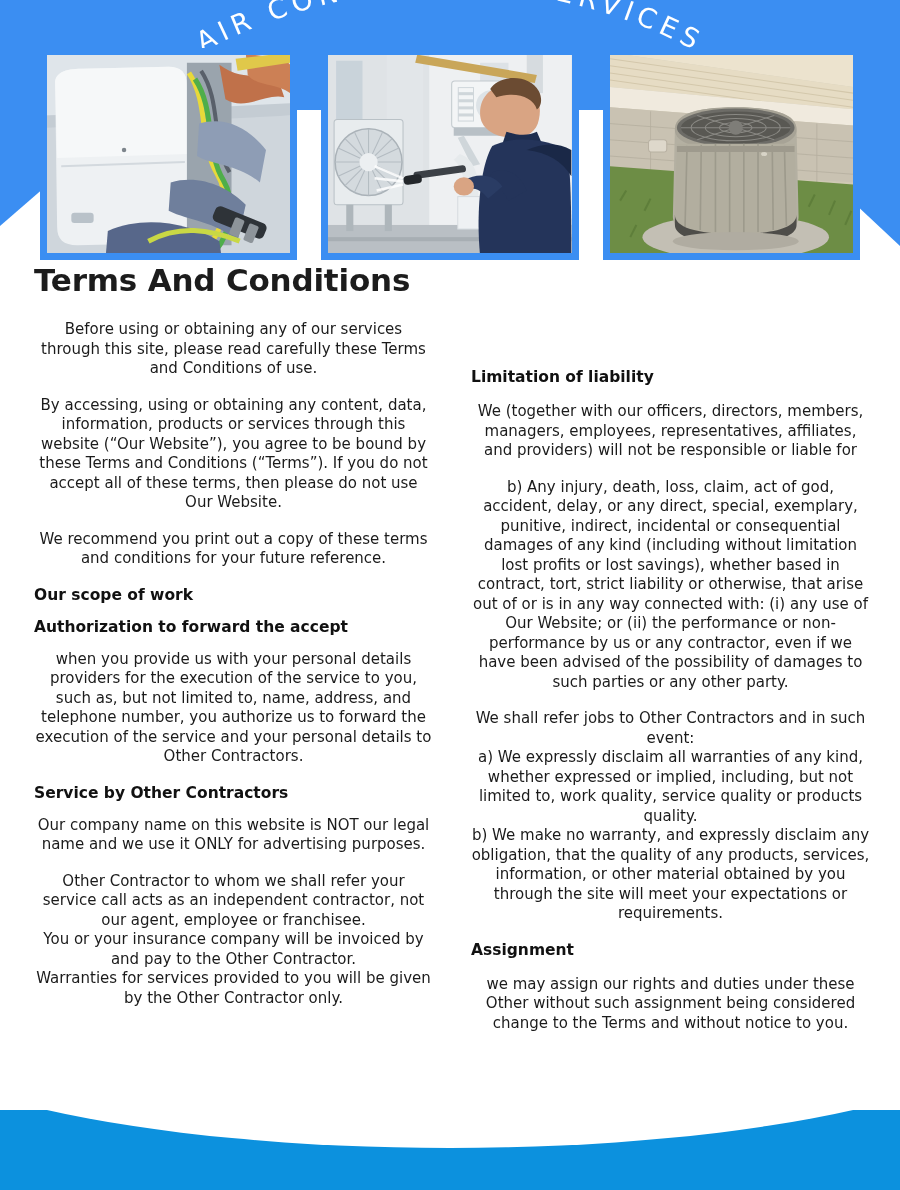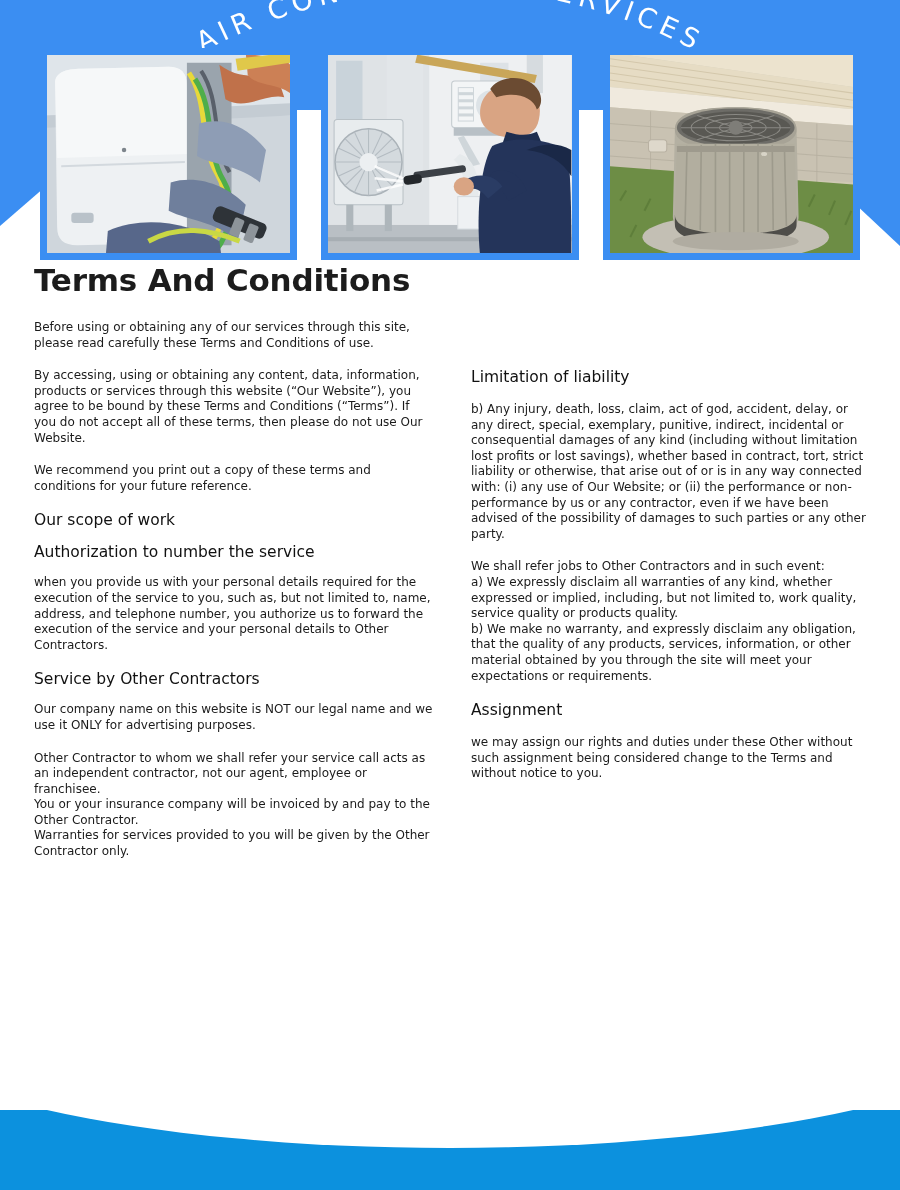--- a/index.html
+++ b/index.html
@@ -131,29 +131,30 @@
     margin-bottom: 22px;
   }
 
   .columns { display: flex; gap: 38px; align-items: flex-start; }
   .col { width: 415px; }
   .col-left { padding-top: 0; }
   .col-right { padding-top: 48px; }
 
   h3.section-head {
     font-size: 15.5px;
-    font-weight: normal;
+    font-weight: bold;
     color: #111111;
     margin: 0 0 14px 0;
   }
   p.para {
-    font-size: 12px;
+    font-size: 15px;
     line-height: 1.30;
     color: #1b1b1b;
     margin: 0 0 17px 0;
+    text-align: center;
   }
   .col-right h3.section-head { margin-bottom: 16px; }
 </style>
 </head>
 <body>
 
 <div class="page">
 
   <div class="bottom-band"></div>
   <div class="bottom-arc"></div>
@@ -342,29 +343,30 @@
 
     <h1 class="doc-title">Terms And Conditions</h1>
 
     <div class="columns">
 
       <div class="col col-left">
         <p class="para">Before using or obtaining any of our services through this site, please read carefully these Terms and Conditions of use.</p>
         <p class="para">By accessing, using or obtaining any content, data, information, products or services through this website (“Our Website”), you agree to be bound by these Terms and Conditions (“Terms”). If you do not accept all of these terms, then please do not use Our Website.</p>
         <p class="para">We recommend you print out a copy of these terms and conditions for your future reference.</p>
         <h3 class="section-head">Our scope of work</h3>
-        <h3 class="section-head">Authorization to number the service</h3>
-        <p class="para">when you provide us with your personal details required for the execution of the service to you, such as, but not limited to, name, address, and telephone number, you authorize us to forward the execution of the service and your personal details to Other Contractors.</p>
+        <h3 class="section-head">Authorization to forward the accept</h3>
+        <p class="para">when you provide us with your personal details providers for the execution of the service to you, such as, but not limited to, name, address, and telephone number, you authorize us to forward the execution of the service and your personal details to Other Contractors.</p>
         <h3 class="section-head">Service by Other Contractors</h3>
         <p class="para">Our company name on this website is NOT our legal name and we use it ONLY for advertising purposes.</p>
         <p class="para">Other Contractor to whom we shall refer your service call acts as an independent contractor, not our agent, employee or franchisee.<br>You or your insurance company will be invoiced by and pay to the Other Contractor.<br>Warranties for services provided to you will be given by the Other Contractor only.</p>
       </div>
 
       <div class="col col-right">
         <h3 class="section-head">Limitation of liability</h3>
+        <p class="para">We (together with our officers, directors, members, managers, employees, representatives, affiliates, and providers) will not be responsible or liable for</p>
         <p class="para">b) Any injury, death, loss, claim, act of god, accident, delay, or any direct, special, exemplary, punitive, indirect, incidental or consequential damages of any kind (including without limitation lost profits or lost savings), whether based in contract, tort, strict liability or otherwise, that arise out of or is in any way connected with: (i) any use of Our Website; or (ii) the performance or non-performance by us or any contractor, even if we have been advised of the possibility of damages to such parties or any other party.</p>
         <p class="para">We shall refer jobs to Other Contractors and in such event:<br>a) We expressly disclaim all warranties of any kind, whether expressed or implied, including, but not limited to, work quality, service quality or products quality.<br>b) We make no warranty, and expressly disclaim any obligation, that the quality of any products, services, information, or other material obtained by you through the site will meet your expectations or requirements.</p>
         <h3 class="section-head">Assignment</h3>
         <p class="para">we may assign our rights and duties under these Other without such assignment being considered change to the Terms and without notice to you.</p>
       </div>
 
     </div>
   </div>
 
 </div>

